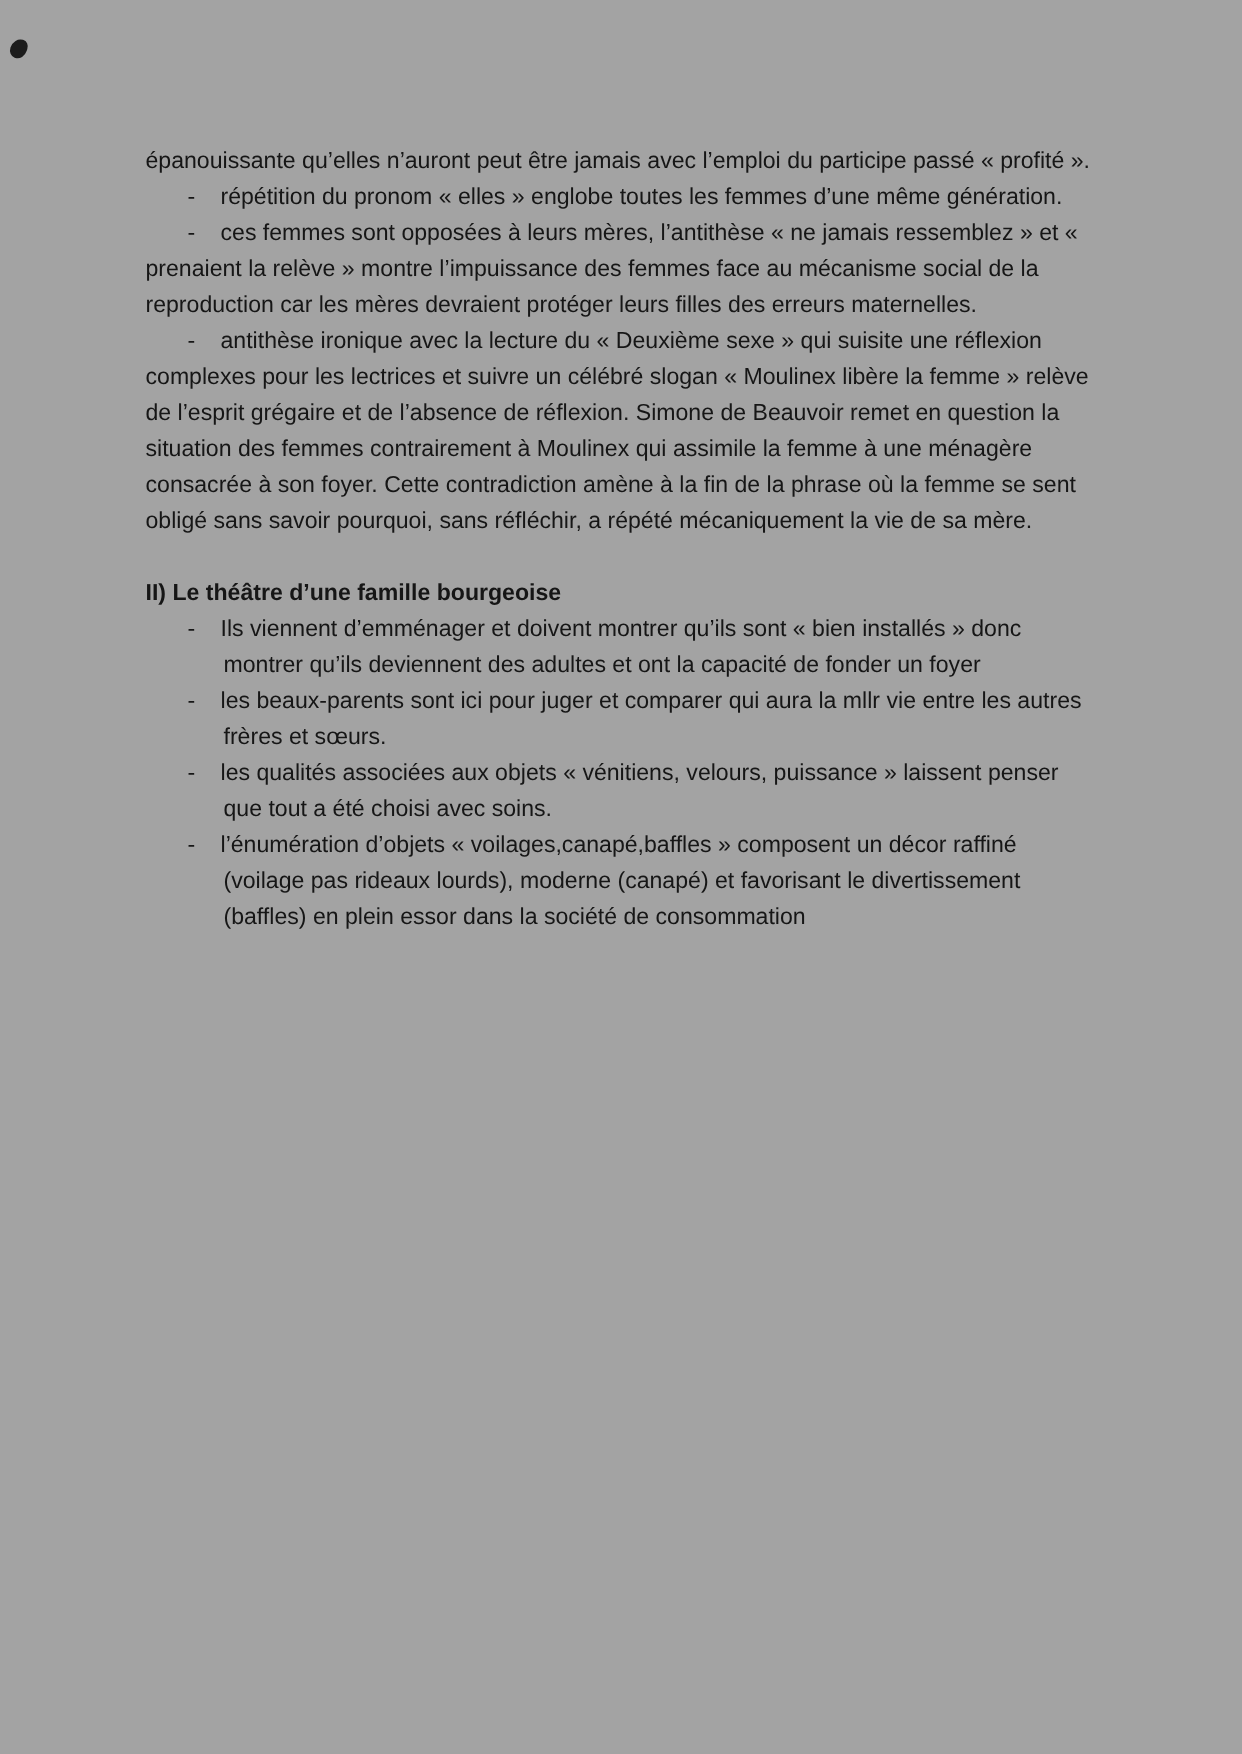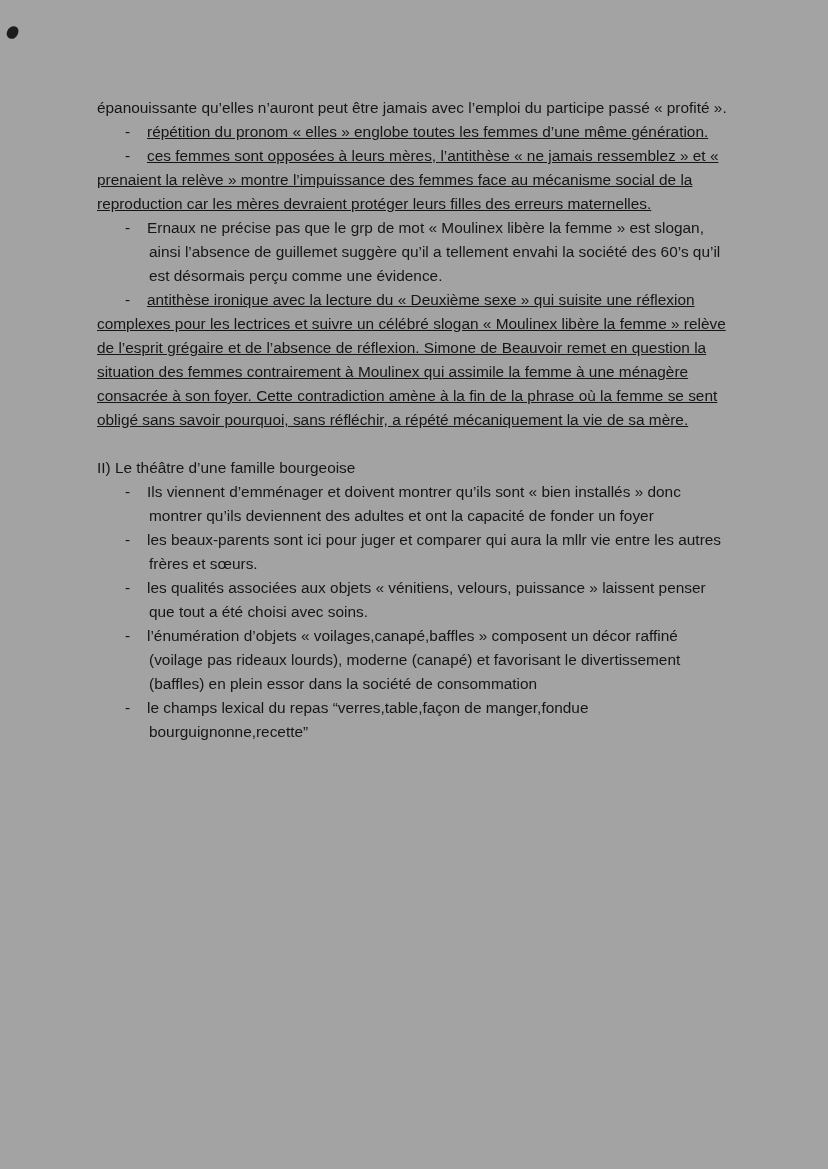--- a/index.html
+++ b/index.html
@@ -33,65 +33,62 @@
     width: 634px;
     font-size: 15.4px;
     line-height: 24px;
   }
   .content p {
     margin: 0;
   }
   
   .b-flush {
     text-indent: 28px;
-    text-decoration: underline;
   }
   
   .b-hang {
     padding-left: 52px;
     text-indent: -24px;
   }
   .marker {
     display: inline-block;
     width: 22px;
     text-indent: 0;
   }
   .heading {
-    font-weight: normal;
+    font-weight: bold;
     margin-top: 24px !important;
   }
 </style>
 </head>
 <body>
 
 <div class="page">
 
   <div class="corner-mark"></div>
 
   <div class="content">
 
     <p>épanouissante qu’elles n’auront peut être jamais avec l’emploi du participe passé « profité ».</p>
 
     <p class="b-flush"><span class="marker">-</span><span>répétition du pronom « elles » englobe toutes les femmes d’une même génération.</span></p>
 
 
     <p class="b-flush"><span class="marker">-</span><span>ces femmes sont opposées à leurs mères, l’antithèse « ne jamais ressemblez » et « prenaient la relève » montre l’impuissance des femmes face au mécanisme social de la reproduction car les mères devraient protéger leurs filles des erreurs maternelles.</span></p>
 
-    <p class="b-hang"><span class="marker">-</span><span>Ernaux ne précise pas que le grp de mot « Moulinex libère la femme » est slogan, ainsi l’absence de guillemet suggère qu’il a tellement envahi la société des 60’s qu’il est désormais perçu comme une évidence.</span></p>
 
     <p class="b-flush"><span class="marker">-</span><span>antithèse ironique avec la lecture du « Deuxième sexe » qui suisite une réflexion complexes pour les lectrices et suivre un célébré slogan « Moulinex libère la femme » relève de l’esprit grégaire et de l’absence de réflexion. Simone de Beauvoir remet en question la situation des femmes contrairement à Moulinex qui assimile la femme à une ménagère consacrée à son foyer. Cette contradiction amène à la fin de la phrase où la femme se sent obligé sans savoir pourquoi, sans réfléchir, a répété mécaniquement la vie de sa mère.</span></p>
 
 
     <p class="heading">II) Le théâtre d’une famille bourgeoise</p>
 
 
     <p class="b-hang"><span class="marker">-</span><span>Ils viennent d’emménager et doivent montrer qu’ils sont « bien installés » donc montrer qu’ils deviennent des adultes et ont la capacité de fonder un foyer</span></p>
 
     <p class="b-hang"><span class="marker">-</span><span>les beaux-parents sont ici pour juger et comparer qui aura la mllr vie entre les autres frères et sœurs.</span></p>
 
     <p class="b-hang"><span class="marker">-</span><span>les qualités associées aux objets « vénitiens, velours, puissance » laissent penser que tout a été choisi avec soins.</span></p>
 
     <p class="b-hang"><span class="marker">-</span><span>l’énumération d’objets « voilages,canapé,baffles » composent un décor raffiné (voilage pas rideaux lourds), moderne (canapé) et favorisant le divertissement (baffles) en plein essor dans la société de consommation</span></p>
 
-    <p class="b-hang"><span class="marker">-</span><span>le champs lexical du repas “verres,table,façon de manger,fondue bourguignonne,recette”</span></p>
 
   </div>
 </div>
 
 </body></html>

